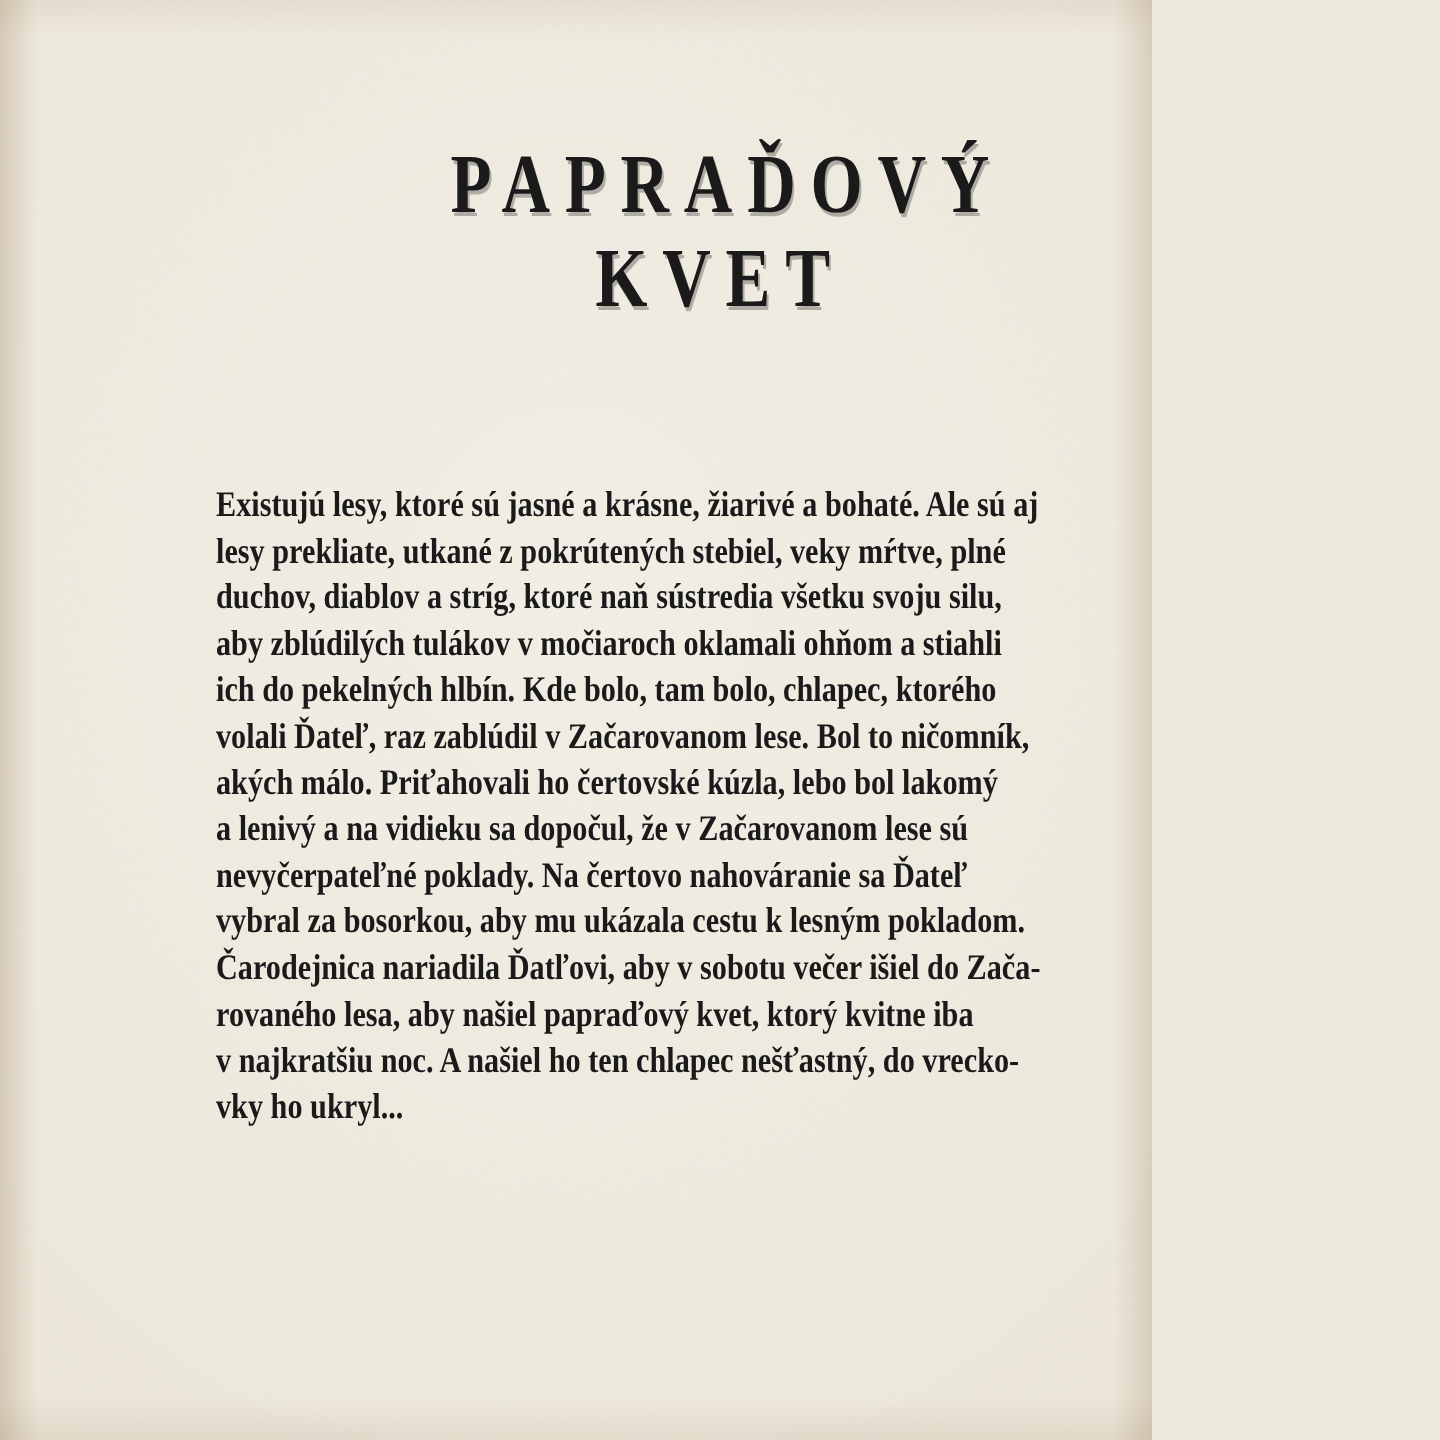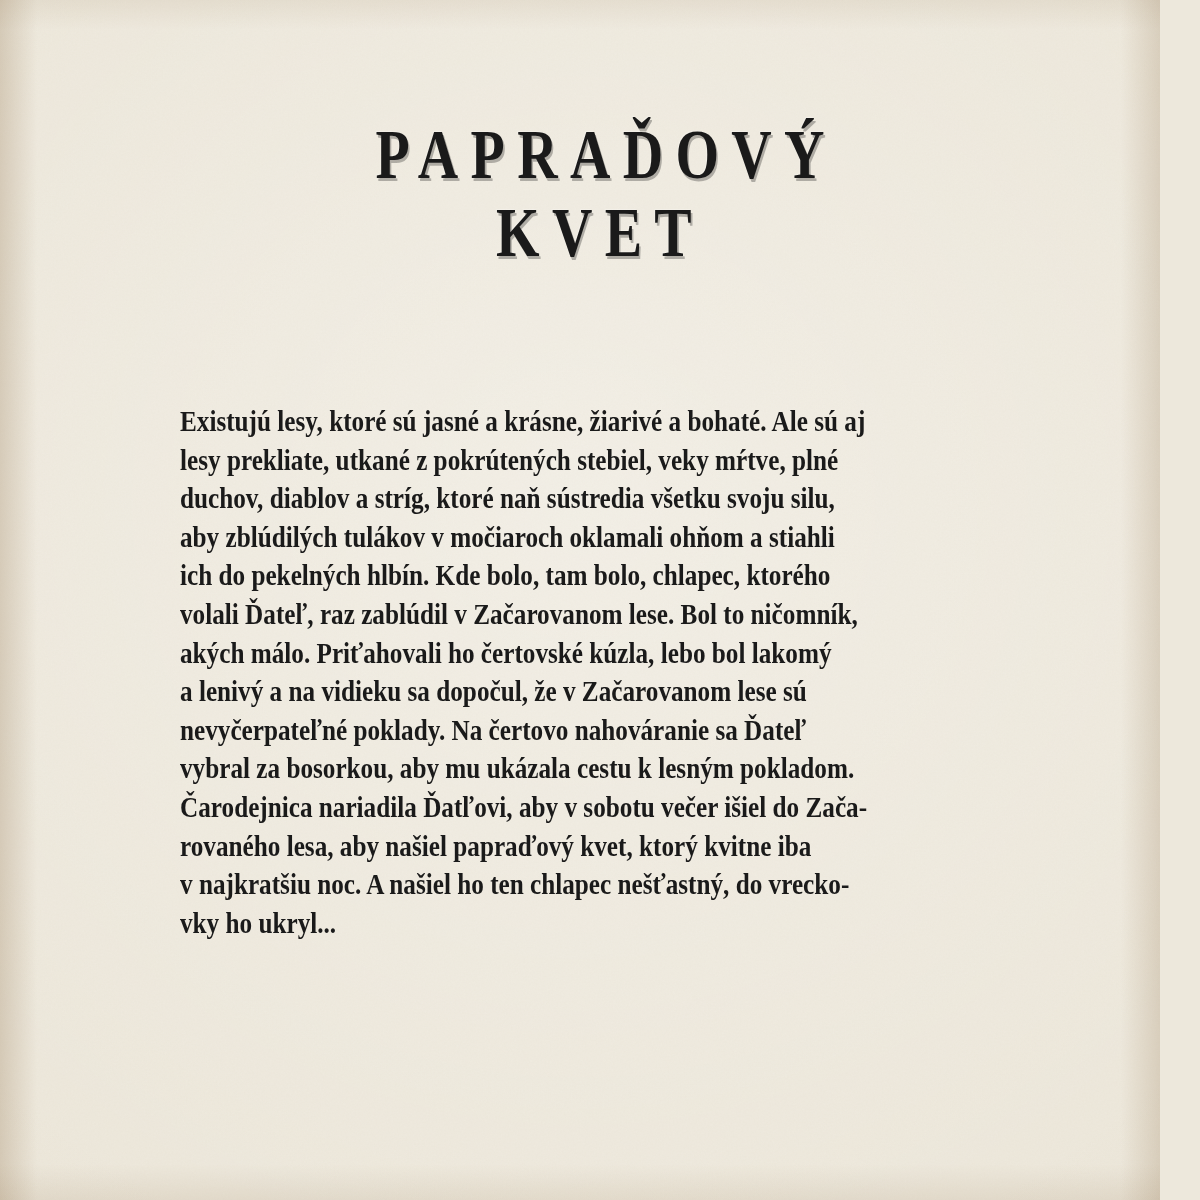--- a/index.html
+++ b/index.html
@@ -9,21 +9,21 @@
   }
   *{margin:0;padding:0;box-sizing:border-box;}
   html,body{width:1200px;height:1200px;}
   body{
     font-family:"Liberation Serif", serif;
     background:var(--paper);
     overflow:hidden;
   }
   .page{
     position:relative;
-    width:1160px;height:1200px;
+    width:960px;height:1200px;
     background:
       radial-gradient(ellipse 130% 120% at 50% 42%,
         rgba(255,255,255,0.30) 0%,
         rgba(255,255,255,0.00) 55%,
         rgba(167,140,104,0.10) 86%,
         rgba(152,124,88,0.20) 100%),
       var(--paper);
   }
   .edge-shade{
     position:absolute;inset:0;pointer-events:none;

